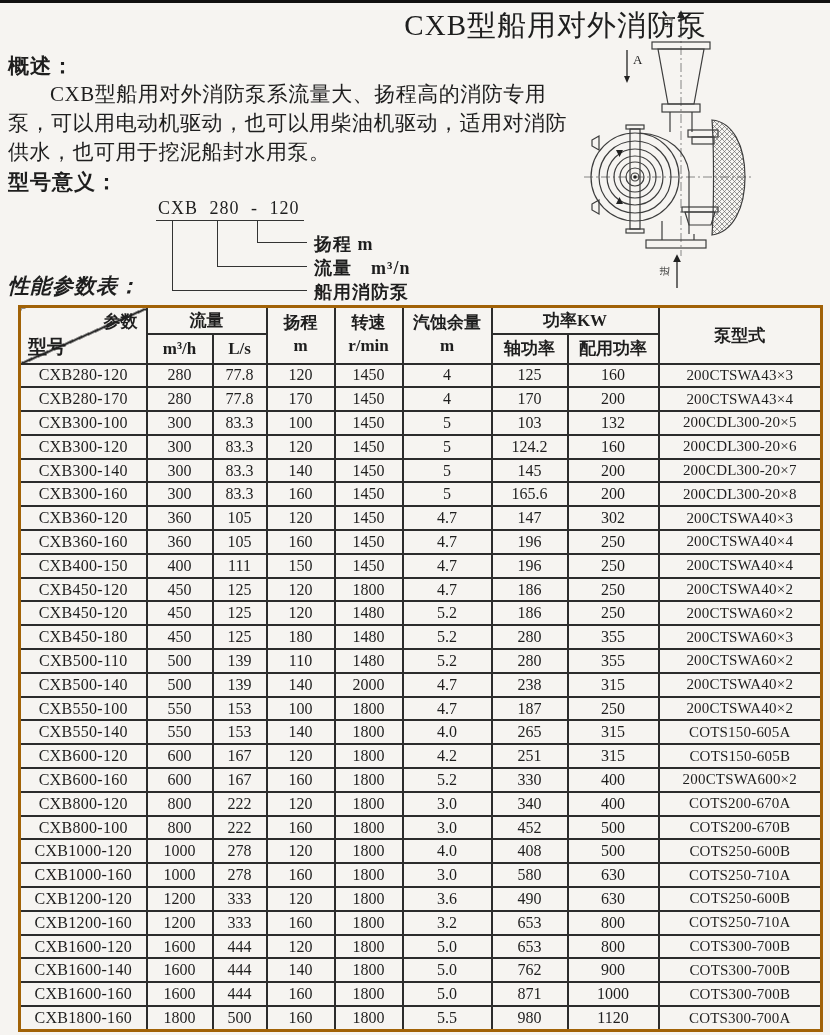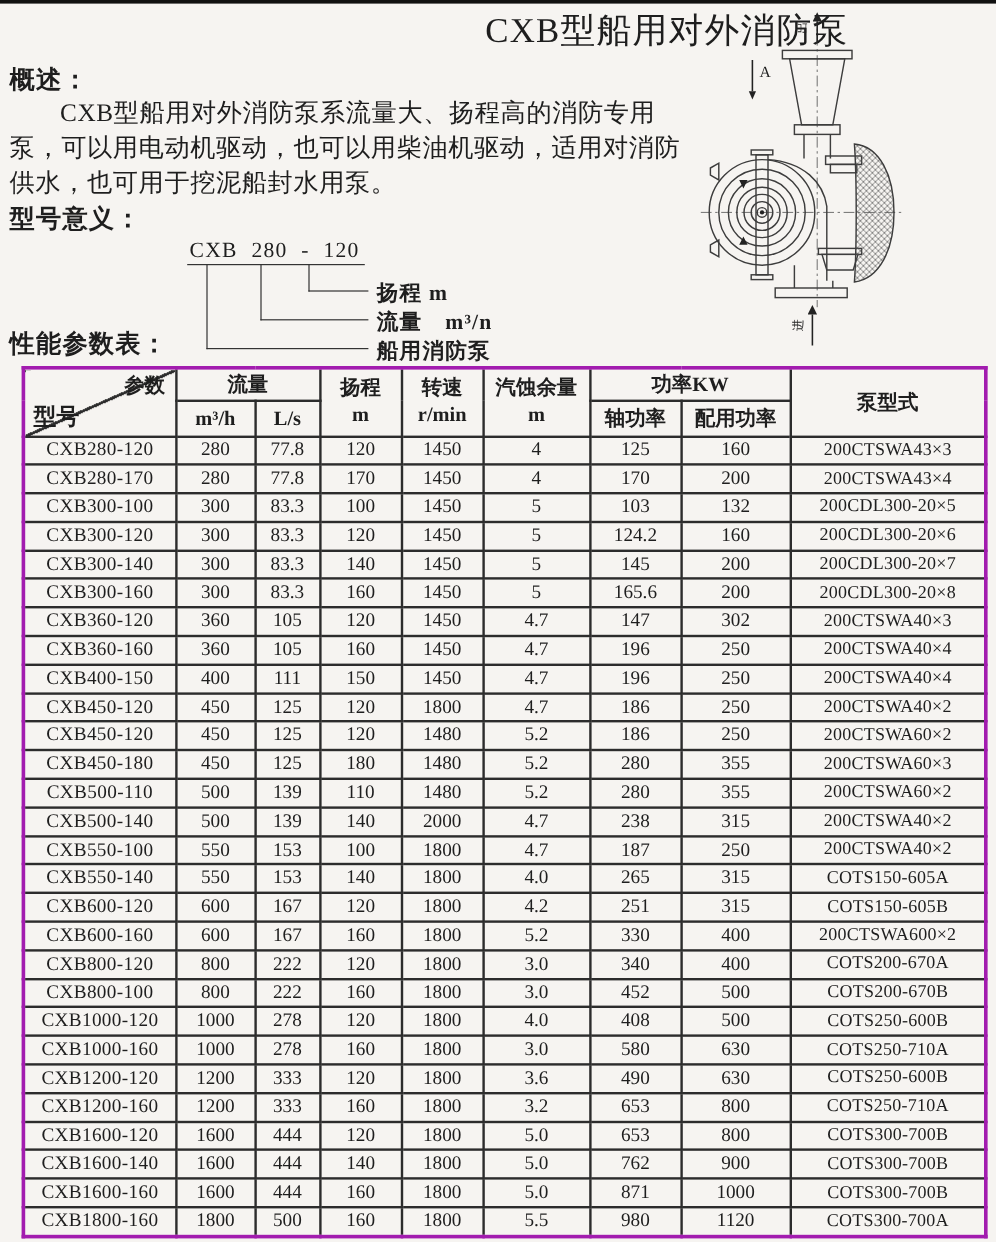--- a/index.html
+++ b/index.html
@@ -10,21 +10,21 @@
     font-family:"Liberation Serif","DejaVu Serif",serif;
   }
   .top-rule { position:absolute; left:0; top:0; width:830px; height:3px; background:#111; }
   .doc-title {
     position:absolute; left:0; top:6px; width:707px; text-align:right;
     font-size:29px; font-weight:normal; letter-spacing:1px;
   }
   .sec-heading { position:absolute; left:8px; font-size:21px; font-weight:bold; letter-spacing:1px; }
   .h-overview { top:52px;text-align:center; }
   .h-model   { top:168px; }
-  .h-table   { top:272px; }
+  .h-table   { top:272px;font-style:italic; }
   .overview-body {
     position:absolute; left:8px; top:80px; width:562px;
     font-size:21px; line-height:29px; text-indent:2em; letter-spacing:0.5px;
   }
   
   .model-diagram { position:absolute; left:150px; top:168px; width:330px; height:106px;margin-top:28px; }
   .model-code {
     position:absolute; left:6px; top:2px; font-size:18px; letter-spacing:1px;
     border-bottom:1.6px solid #333; padding:0 4px 1px 2px; word-spacing:6px;
   }
@@ -35,21 +35,21 @@
   .model-label { position:absolute; left:164px; font-size:18px; font-weight:bold; letter-spacing:1px; white-space:nowrap; }
   .lbl-head { top:36px; }
   .lbl-flow { top:60px; }
   .lbl-pump { top:84px; }
   
   .pump-drawing { position:absolute; left:582px; top:4px; width:248px; height:292px; }
   
   table.params {
     position:absolute; left:18px; top:305px; width:802px; height:727px;
     border-collapse:collapse; table-layout:fixed;
-    border:3px solid #a21caf; font-size:16px;
+    border:3px solid #a16207; font-size:16px;
   }
   table.params th, table.params td {
     border:2px solid #2c2c2c; text-align:center; vertical-align:middle;
     padding:0; overflow:hidden; white-space:nowrap;
   }
   table.params thead th { font-size:17px; font-weight:bold; }
   table.params thead tr.h1 { height:27px; }
   table.params thead tr.h2 { height:30px; }
   th.corner {
     position:relative;

